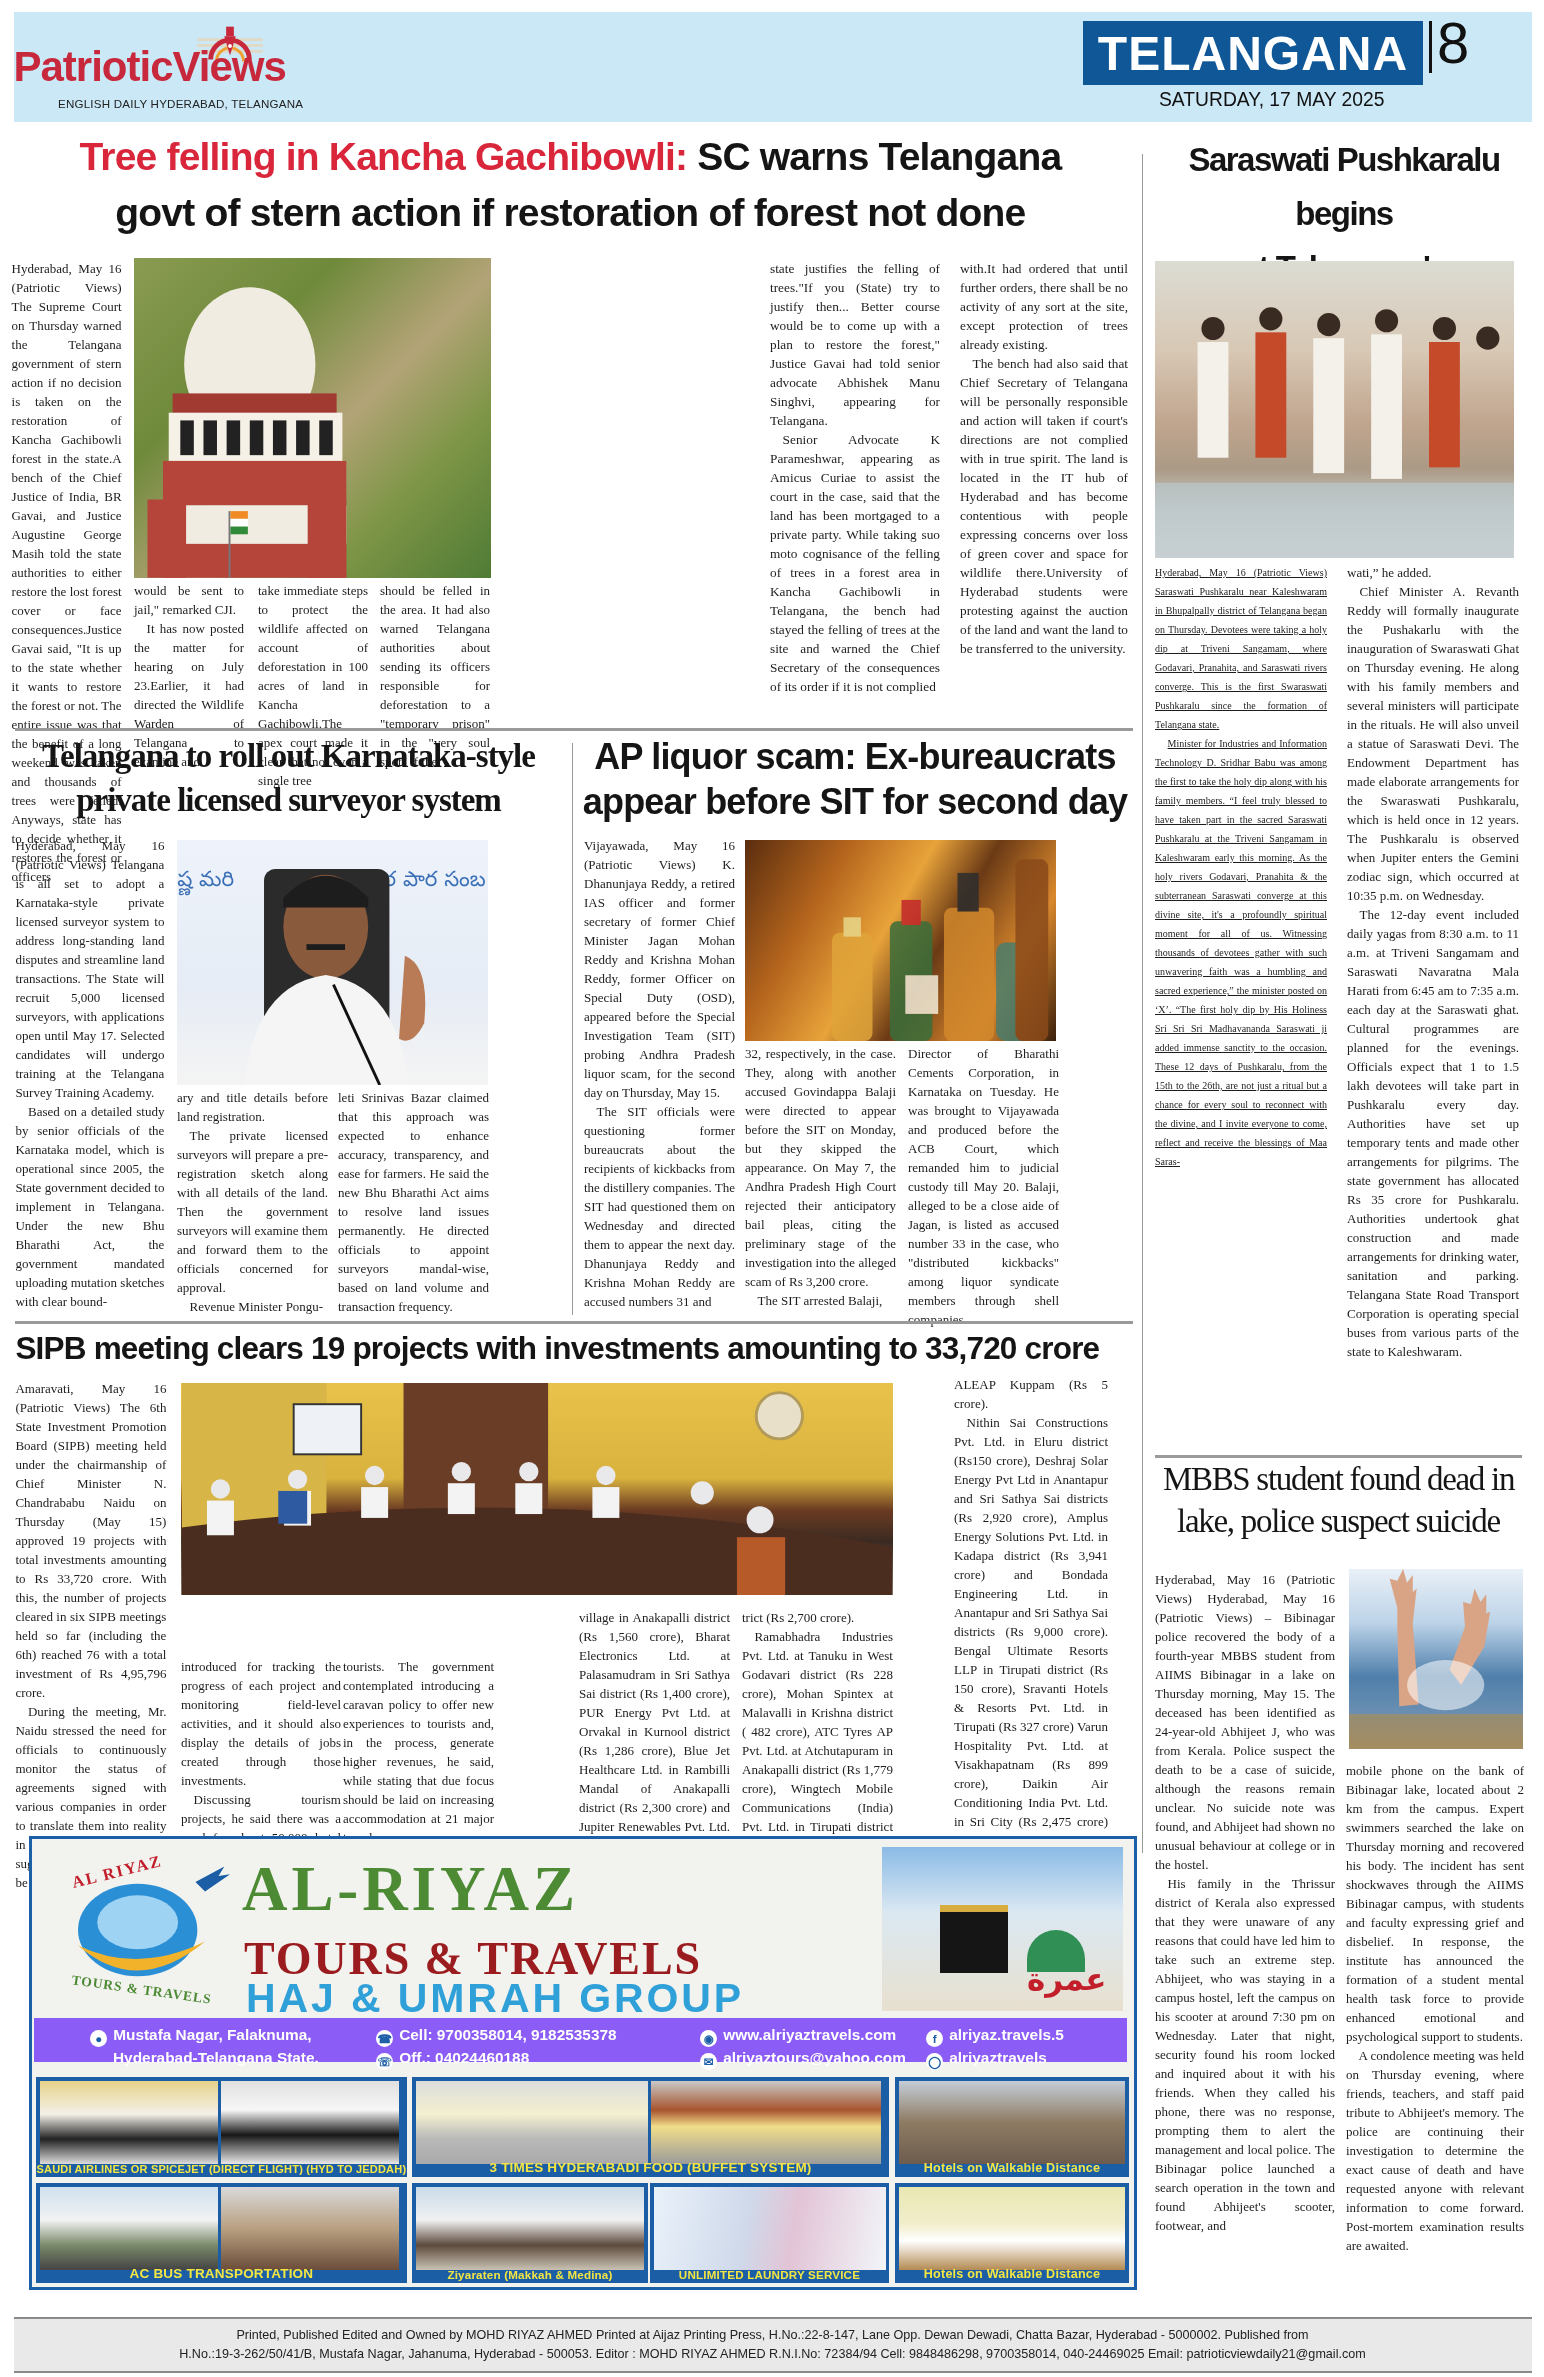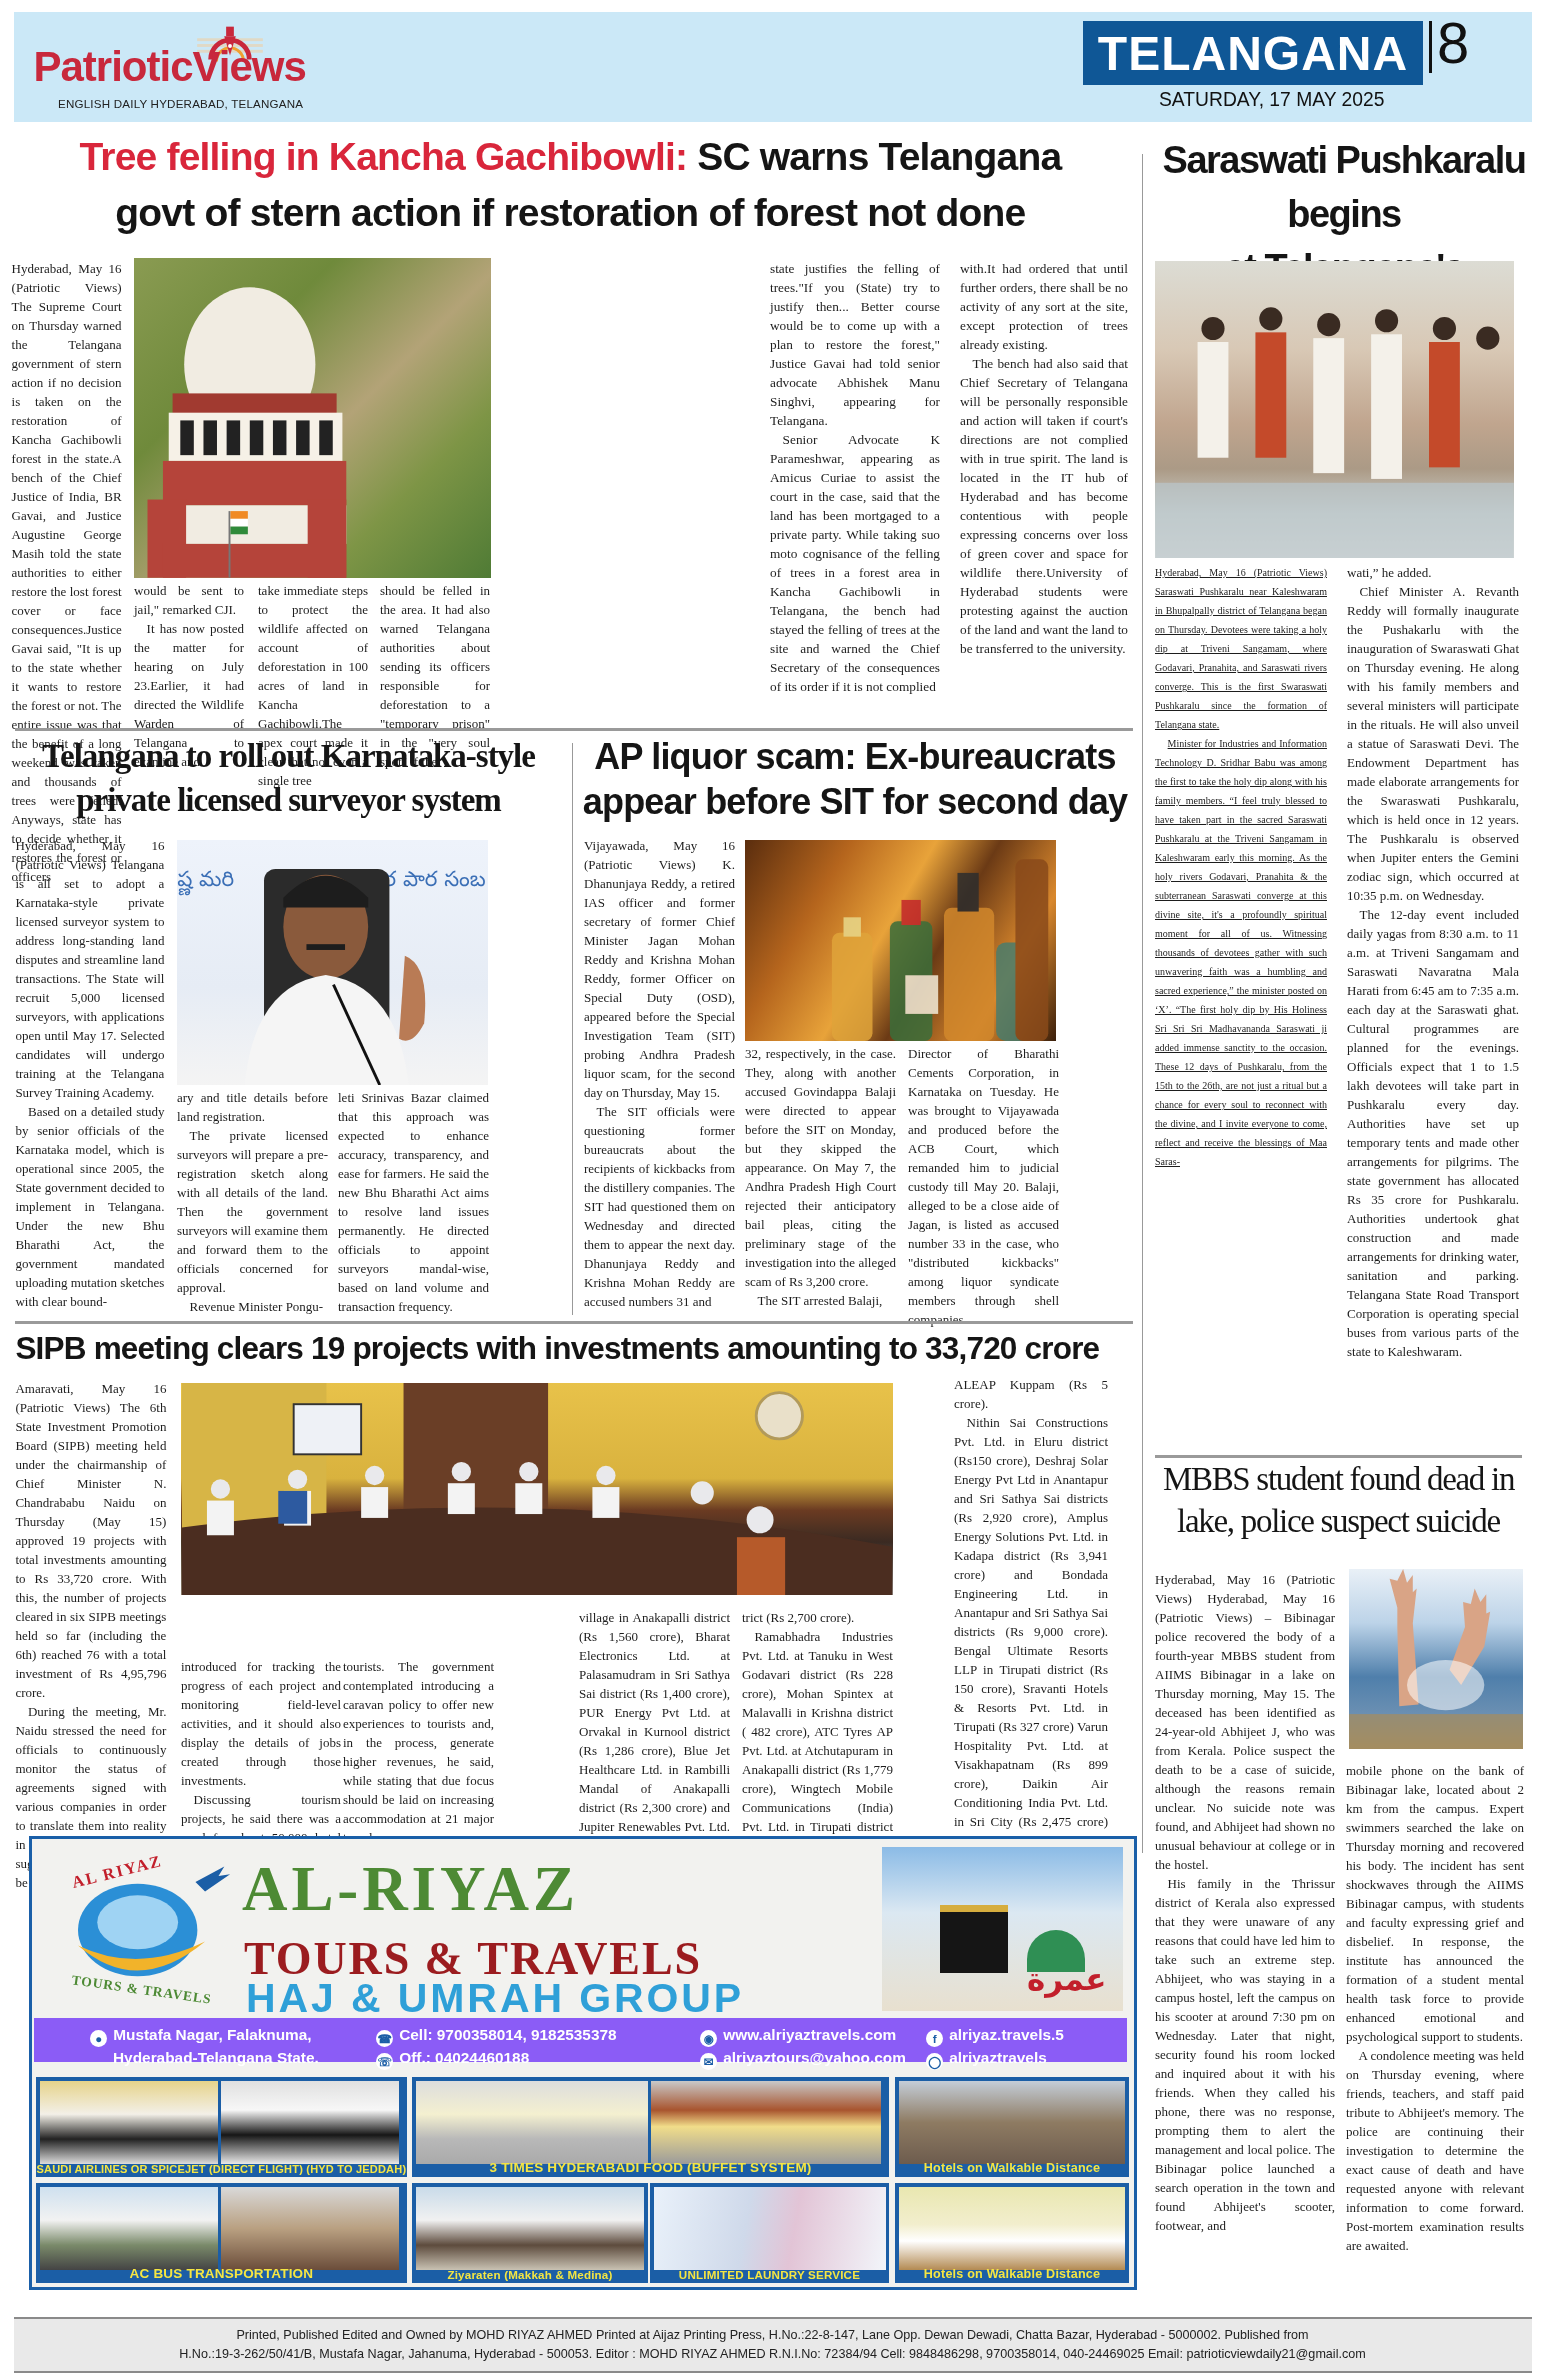--- a/index.html
+++ b/index.html
@@ -4,21 +4,21 @@
 <style>
   * { box-sizing: border-box; margin: 0; padding: 0; }
   html, body { width: 1545px; height: 2377px; background: #ffffff; overflow: hidden; }
   body { position: relative; font-family: "Liberation Serif", "DejaVu Serif", serif; color: #1a1a1a; }
 
   .abs { position: absolute; }
 
   
   .masthead { left: 13.5px; top: 11.6px; width: 1518px; height: 110px; background: #cbe8f7; }
   .logo-emblem { left: 197px; top: 17.4px; width: 66px; height: 56px; }
-  .logo-title { left: 13.5px; top: 46px; font-family: "Liberation Sans", "DejaVu Sans", sans-serif; font-weight: 700; font-size: 42px; color: #c8283c; letter-spacing: -1px; line-height: 1; padding-left: 20px; }
+  .logo-title { left: 13.5px; top: 46px; font-family: "Liberation Sans", "DejaVu Sans", sans-serif; font-weight: 700; font-size: 42px; color: #c8283c; letter-spacing: -1px; line-height: 1; }
   .logo-sub { left: 58px; top: 97px; font-family: "Liberation Sans", sans-serif; font-size: 11.6px; color: #222; letter-spacing: 0.2px; }
   .section-box { left: 1083px; top: 21px; width: 340px; height: 64px; background: #0f5796; color: #fff; font-family: "Liberation Sans", sans-serif; font-weight: 700; font-size: 48px; display: flex; align-items: center; justify-content: center; letter-spacing: 1px; }
   .page-num-bar { left: 1429px; top: 21px; width: 2.9px; height: 52px; background: #111; }
   .page-num { left: 1437px; top: 13.5px; font-family: "Liberation Sans", sans-serif; font-size: 58px; color: #111; font-weight: 400; line-height: 1; }
   .dateline { left: 1159px; top: 89px; font-family: "Liberation Sans", sans-serif; font-size: 19.3px; color: #111; }
 
   
   .hl { font-family: "Liberation Sans", "DejaVu Sans", sans-serif; font-weight: 700; line-height: 1.12; color: #151515; letter-spacing: -0.8px; transform-origin: left top; }
   .hl .red { color: #d9263b; text-align: center; }
   .hl-serif { font-family: "Liberation Serif", serif; font-weight: 700; letter-spacing: -1px; color: #151515; line-height: 1.15; }
@@ -127,21 +127,21 @@
   <p>state justifies the felling of trees."If you (State) try to justify then... Better course would be to come up with a plan to restore the forest," Justice Gavai had told senior advocate Abhishek Manu Singhvi, appearing for Telangana.</p>
   <p>Senior Advocate K Parameshwar, appearing as Amicus Curiae to assist the court in the case, said that the land has been mortgaged to a private party. While taking suo moto cognisance of the felling of trees in a forest area in Kancha Gachibowli in Telangana, the bench had stayed the felling of trees at the site and warned the Chief Secretary of the consequences of its order if it is not complied</p>
 </div>
 <div class="abs col" style="left:960px; top:259px; width:168px; font-size:13.3px;">
   <p>with.It had ordered that until further orders, there shall be no activity of any sort at the site, except protection of trees already existing.</p>
   <p>The bench had also said that Chief Secretary of Telangana will be personally responsible and action will taken if court's directions are not complied with in true spirit. The land is located in the IT hub of Hyderabad and has become contentious with people expressing concerns over loss of green cover and space for wildlife there.University of Hyderabad students were protesting against the auction of the land and want the land to be transferred to the university.</p>
 </div>
 
 <div class="abs rule-v" style="left:1142px; top:154px; height:1699px;"></div>
 
-<div class="abs hl-serif" style="left:1151px; top:133px; width:386px; font-size:38px; line-height:54px; text-align:center; letter-spacing:-1.5px; font-family:'Liberation Sans Narrow','Liberation Sans',sans-serif;">
+<div class="abs hl-serif" style="left:1151px; top:133px; width:386px; font-size:33px; line-height:54px; text-align:center; letter-spacing:-1.5px; font-family:'Liberation Sans Narrow','Liberation Sans',sans-serif;">
   <span>Saraswati Pushkaralu begins</span><br>
   <span>at Telangana's Kaleshwaram</span>
 </div>
 <div class="abs img img-pushkar" style="left:1155px; top:261px; width:359px; height:297px;">
   <svg width="359" height="297" viewBox="0 0 372 308">
     <g fill="#3a2b22">
         <circle cx="60" cy="70" r="12"></circle>
         <circle cx="120" cy="60" r="12"></circle>
         <circle cx="180" cy="66" r="12"></circle>
         <circle cx="240" cy="62" r="12"></circle>

